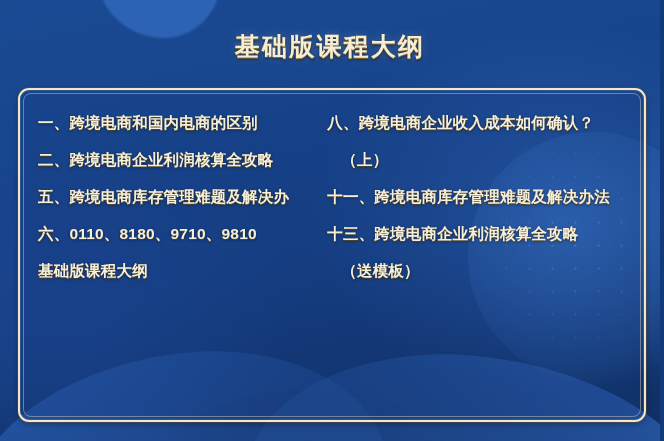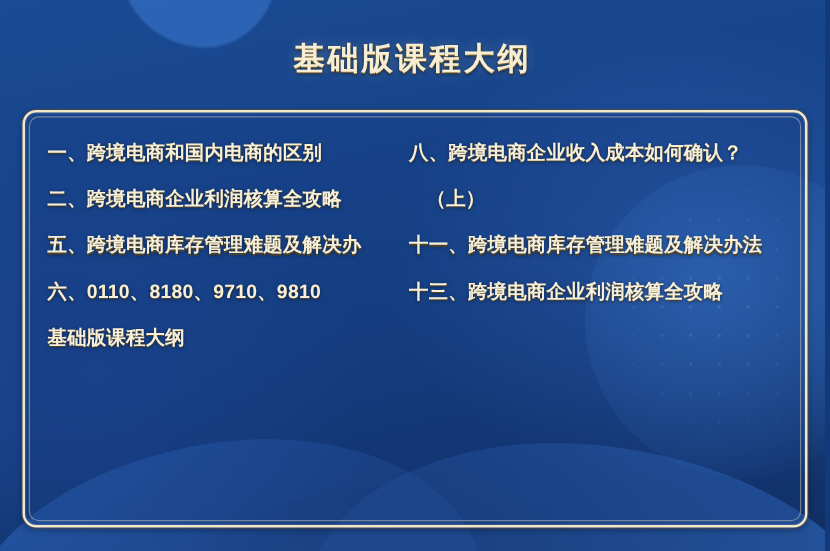--- a/index.html
+++ b/index.html
@@ -180,16 +180,17 @@
       <div class="line">五、跨境电商库存管理难题及解决办</div>
       <div class="line">六、0110、8180、9710、9810</div>
       <div class="line cont">基础版课程大纲</div>
     </div>
 
     <div class="col col-right">
       <div class="line">八、跨境电商企业收入成本如何确认？</div>
       <div class="line indent">（上）</div>
       <div class="line">十一、跨境电商库存管理难题及解决办法</div>
       <div class="line">十三、跨境电商企业利润核算全攻略</div>
+      <div class="line indent">（送模板）</div>
     </div>
 
   </div>
 </div>
 
 </body></html>

